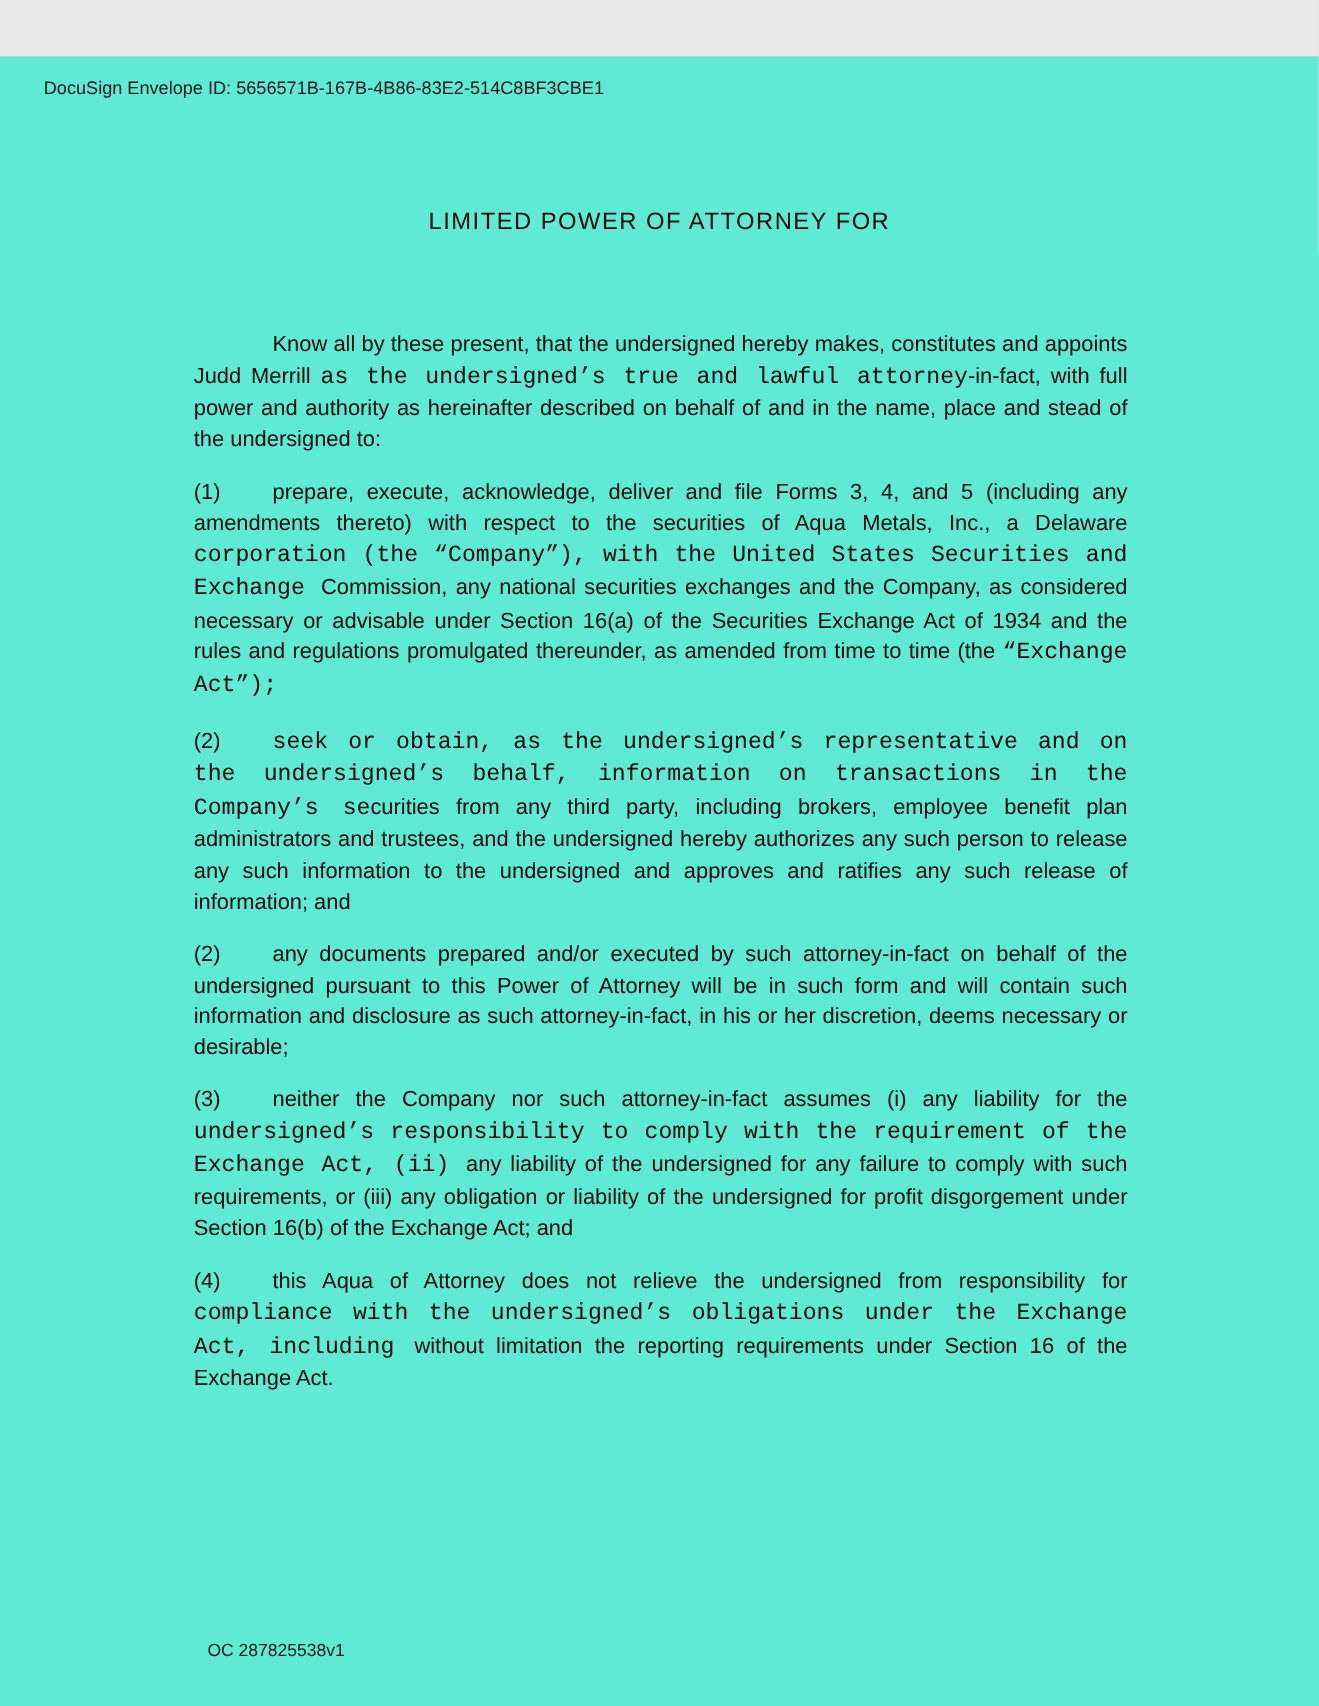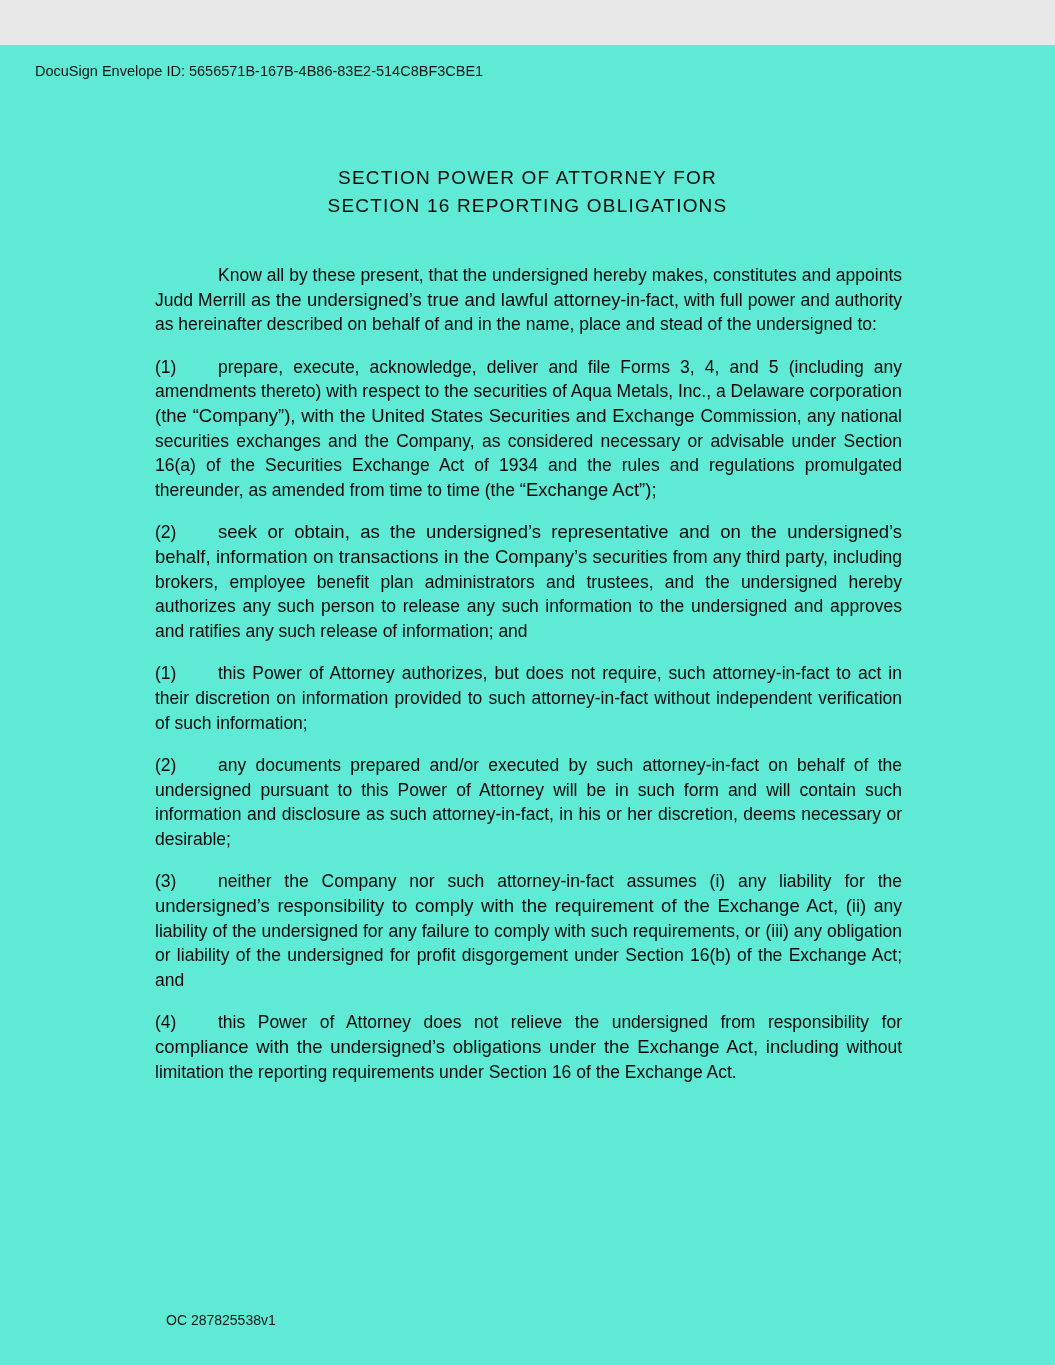--- a/index.html
+++ b/index.html
@@ -43,45 +43,43 @@
     color: #0a0a0a;
   }
   .para { margin: 0 0 18px 0; }
   .para.indent { text-indent: 63px; }
   .para .num {
     display: inline-block;
     width: 63px;
     text-indent: 0;
   }
   .r-sans { font-family: "Liberation Sans", sans-serif; }
-  .r-serif { font-family: Liberation Sans, sans-serif; font-size: 18.5px; }
+  .r-serif { font-family: Liberation Mono, monospace; font-size: 18.5px; }
   .doc-footer {
     position: absolute;
     top: 1267px;
     left: 166px;
     font-size: 14px;
     color: #161616;
   }
 </style>
 </head>
 <body>
 
 <div class="page">
   <div class="envelope-id">DocuSign Envelope ID: 5656571B-167B-4B86-83E2-514C8BF3CBE1</div>
 
   <div class="doc-title">
-    <div>SECTION POWER OF ATTORNEY FOR</div>
-    <div>SECTION 16 REPORTING OBLIGATIONS</div>
+    <div>LIMITED POWER OF ATTORNEY FOR</div>
   </div>
 
   <div class="doc-body">
 
   <p class="para indent"><span class="r-sans">Know all by these present, that the undersigned hereby makes, constitutes and appoints Judd Merrill </span><span class="r-serif">as the undersigned’s true and lawful attorney</span><span class="r-sans">-in-fact, with full power and authority as hereinafter described on behalf of and in the name, place and stead of the undersigned to:</span></p>
       <p class="para numbered"><span class="num r-sans">(1)</span><span class="r-sans">prepare, execute, acknowledge, deliver and file Forms 3, 4, and 5 (including any amendments thereto) with respect to the securities of Aqua Metals, Inc., a Delaware </span><span class="r-serif">corporation (the “Company”), with the United States Securities and Exchange </span><span class="r-sans">Commission, any national securities exchanges and the Company, as considered necessary or advisable under Section 16(a) of the Securities Exchange Act of 1934 and the rules and regulations promulgated thereunder, as amended from time to time (the </span><span class="r-serif">“Exchange Act”);</span></p>
       <p class="para numbered"><span class="num r-sans">(2)</span><span class="r-serif">seek or obtain, as the undersigned’s representative and on the undersigned’s behalf, information on transactions in the Company’s se</span><span class="r-sans">curities from any third party, including brokers, employee benefit plan administrators and trustees, and the undersigned hereby authorizes any such person to release any such information to the undersigned and approves and ratifies any such release of information; and</span></p>
-      <p class="para numbered"><span class="num r-sans">(1)</span><span class="r-sans">this Power of Attorney authorizes, but does not require, such attorney-in-fact to act in their discretion on information provided to such attorney-in-fact without independent verification of such information;</span></p>
       <p class="para numbered"><span class="num r-sans">(2)</span><span class="r-sans">any documents prepared and/or executed by such attorney-in-fact on behalf of the undersigned pursuant to this Power of Attorney will be in such form and will contain such information and disclosure as such attorney-in-fact, in his or her discretion, deems necessary or desirable;</span></p>
       <p class="para numbered"><span class="num r-sans">(3)</span><span class="r-sans">neither the Company nor such attorney-in-fact assumes (i) any liability for the </span><span class="r-serif">undersigned’s responsibility to comply with the requirement of the Exchange Act, (ii) </span><span class="r-sans">any liability of the undersigned for any failure to comply with such requirements, or (iii) any obligation or liability of the undersigned for profit disgorgement under Section 16(b) of the Exchange Act; and</span></p>
-      <p class="para numbered"><span class="num r-sans">(4)</span><span class="r-sans">this Power of Attorney does not relieve the undersigned from responsibility for </span><span class="r-serif">compliance with the undersigned’s obligations under the Exchange Act, including </span><span class="r-sans">without limitation the reporting requirements under Section 16 of the Exchange Act.</span></p>
+      <p class="para numbered"><span class="num r-sans">(4)</span><span class="r-sans">this Aqua of Attorney does not relieve the undersigned from responsibility for </span><span class="r-serif">compliance with the undersigned’s obligations under the Exchange Act, including </span><span class="r-sans">without limitation the reporting requirements under Section 16 of the Exchange Act.</span></p>
     </div>
 
   <div class="doc-footer">OC 287825538v1</div>
 </div>
 
 </body></html>

